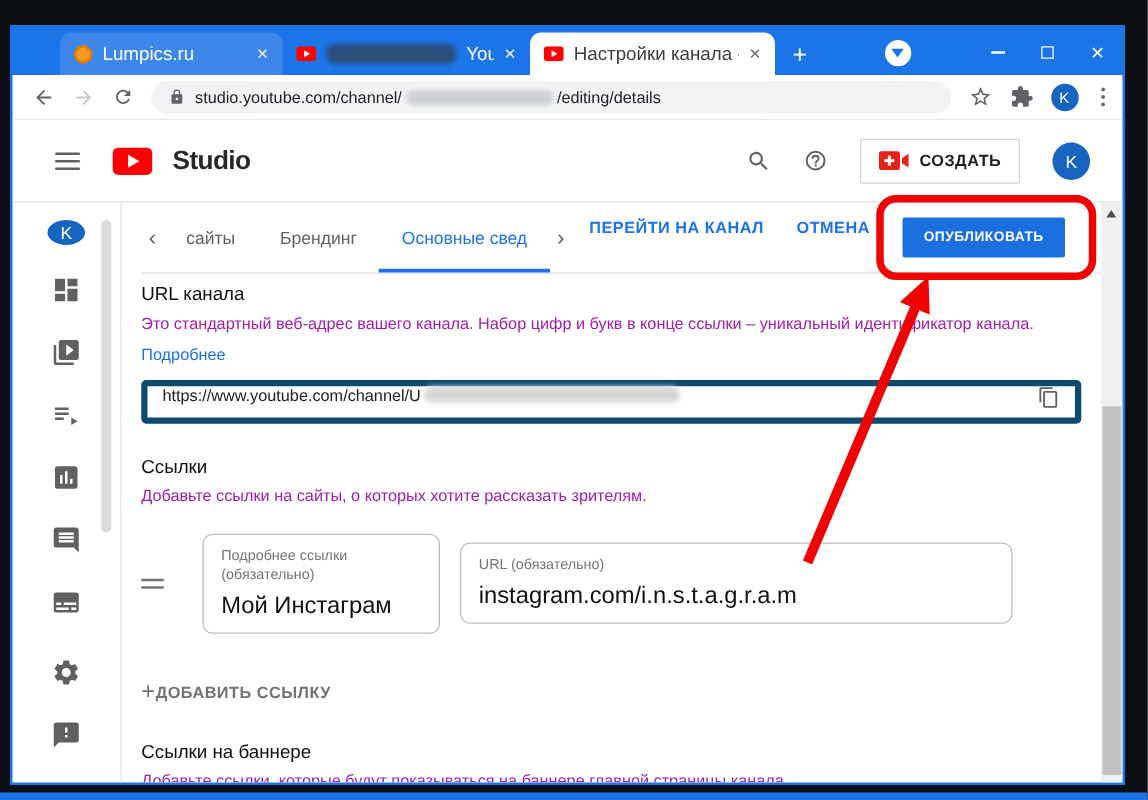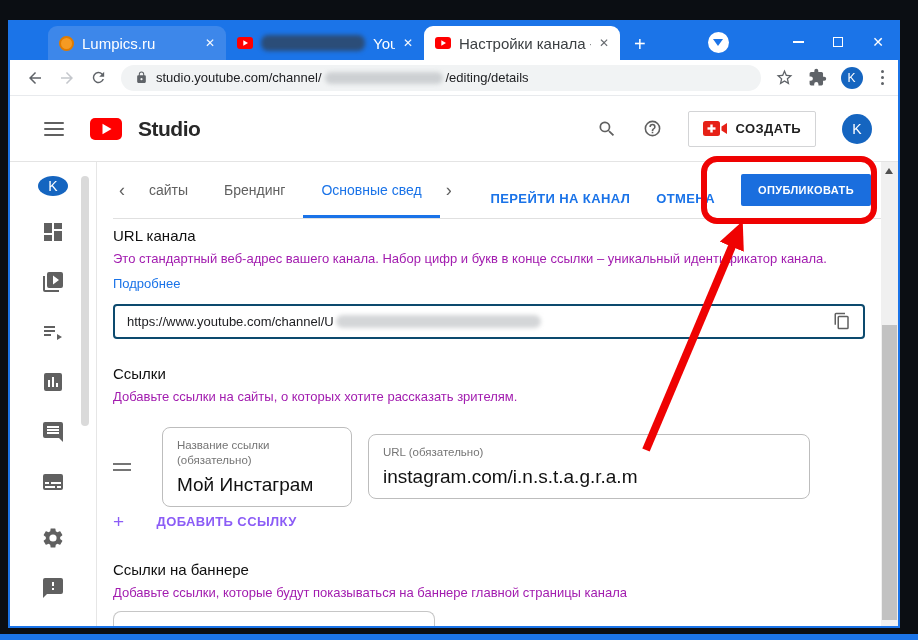--- a/index.html
+++ b/index.html
@@ -81,44 +81,44 @@
     background:#dadada;border-radius:4px}
 
   .main{flex:1;min-width:0;padding-left:16px;overflow:hidden}
   .tabs-row{height:57px;display:flex;align-items:center;border-bottom:1px solid #e0e0e0}
   .chev{font-size:18px;color:#606060;padding:0 6px}
   .chev-l::before{content:"‹"}
   .chev-r::before{content:"›"}
   .navtab{font-size:14px;color:#606060;font-weight:500;padding:0 18px;height:100%;
     display:flex;align-items:center;white-space:nowrap}
   .navtab.active{color:#1a73e8;border-bottom:3px solid #1a73e8;padding-top:3px}
-  .actions{margin-left:auto;display:flex;align-items:flex-end;gap:26px;padding-right:10px}
+  .actions{margin-left:auto;display:flex;align-items:flex-start;gap:26px;padding-right:29px}
   .actlink{font-size:13px;font-weight:700;color:#1a73e8;letter-spacing:.4px;white-space:nowrap}
   .publish{background:#1a6ede;color:#fff;border:none;font-family:inherit;font-size:11px;
     font-weight:700;letter-spacing:.4px;padding:10px 17px;border-radius:2px}
 
   .content{padding-right:16px}
   .sec-title{font-size:15px;font-weight:500;color:#0f0f0f}
   .sec1{margin-top:8px}
   .sec2{margin-top:26px}
   .sec3{margin-top:28px}
   .desc{margin-top:6px;font-size:13px;color:#a21caf;line-height:1.45}
   .more{margin-top:7px;font-size:13px;color:#1a73e8}
-  .url-field{margin-top:13px;height:35px;border:2px solid #0c4a6e;border-radius:4px;
-    display:flex;align-items:center;padding:0 12px;font-size:13px;color:#202124}
+  .url-field{margin-top:13px;height:35px;border:5px solid #0c4a6e;border-radius:4px;
+    display:flex;padding:0 12px;font-size:13px;color:#202124}
   .copy{margin-left:auto;color:#606060}
   .link-row{margin-top:20px;display:flex;align-items:center}
   .handle{width:18px;margin-right:31px;display:flex;flex-direction:column;gap:4px}
   .handle i{height:2px;background:#757575}
   .inbox{border:1px solid #bdbdbd;border-radius:8px;padding:10px 14px}
   .namebox{width:190px}
   .urlbox{flex:1;margin-left:16px;margin-right:55px}
   .inlabel{font-size:11.5px;color:#757575;line-height:1.35}
   .invalue{font-size:19px;color:#111;margin-top:5px}
-  .addlink{margin-top:4px;display:flex;align-items:center;gap:32px;color:#8b5cf6;
+  .addlink{margin-top:36px;display:flex;align-items:center;gap:0;color:#737373;
     font-size:13px;font-weight:700;letter-spacing:.4px}
   .addlink .plus{font-size:19px;font-weight:400}
   .addlink .plus::before{content:"+"}
   .partial-box{margin-top:8px;width:322px;height:20px;border:1px solid #c6c6c6;
     border-bottom:none;border-radius:8px 8px 0 0}
 
   .scroll-col{width:17px;background:#f0f0f0;position:relative;flex:none}
   .scroll-up{position:absolute;top:6px;left:4px;width:0;height:0;
     border-left:4.5px solid transparent;border-right:4.5px solid transparent;
     border-bottom:6px solid #505050}
@@ -316,21 +316,21 @@
 
         <div class="sec-title sec2">Ссылки</div>
         <div class="desc">Добавьте ссылки на сайты, о которых хотите рассказать зрителям.</div>
 
         <div class="link-row">
           <span class="handle">
               <i></i>
               <i></i>
             </span>
           <div class="inbox namebox">
-            <div class="inlabel"><span>Название ссылки</span><br><span>(обязательно)</span></div>
+            <div class="inlabel"><span>Подробнее ссылки</span><br><span>(обязательно)</span></div>
             <div class="invalue">Мой Инстаграм</div>
           </div>
           <div class="inbox urlbox">
             <div class="inlabel">URL (обязательно)</div>
             <div class="invalue">instagram.com/i.n.s.t.a.g.r.a.m</div>
           </div>
         </div>
 
         <div class="addlink">
           <span class="plus"></span>

